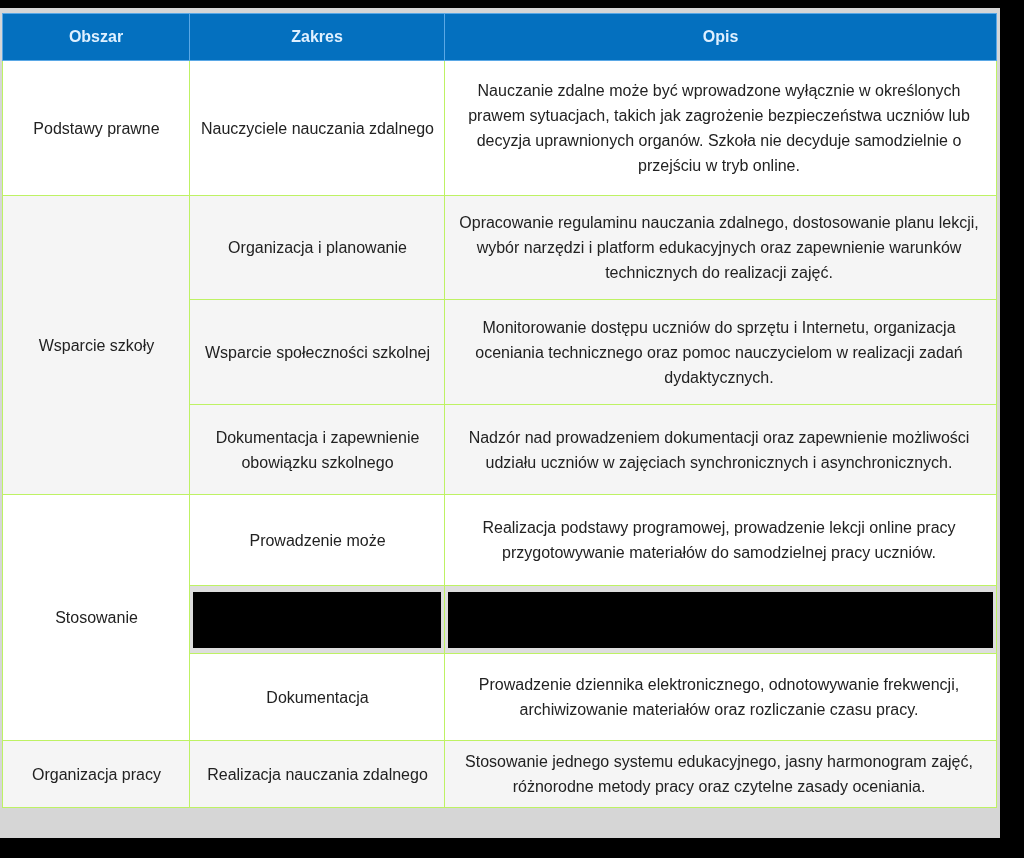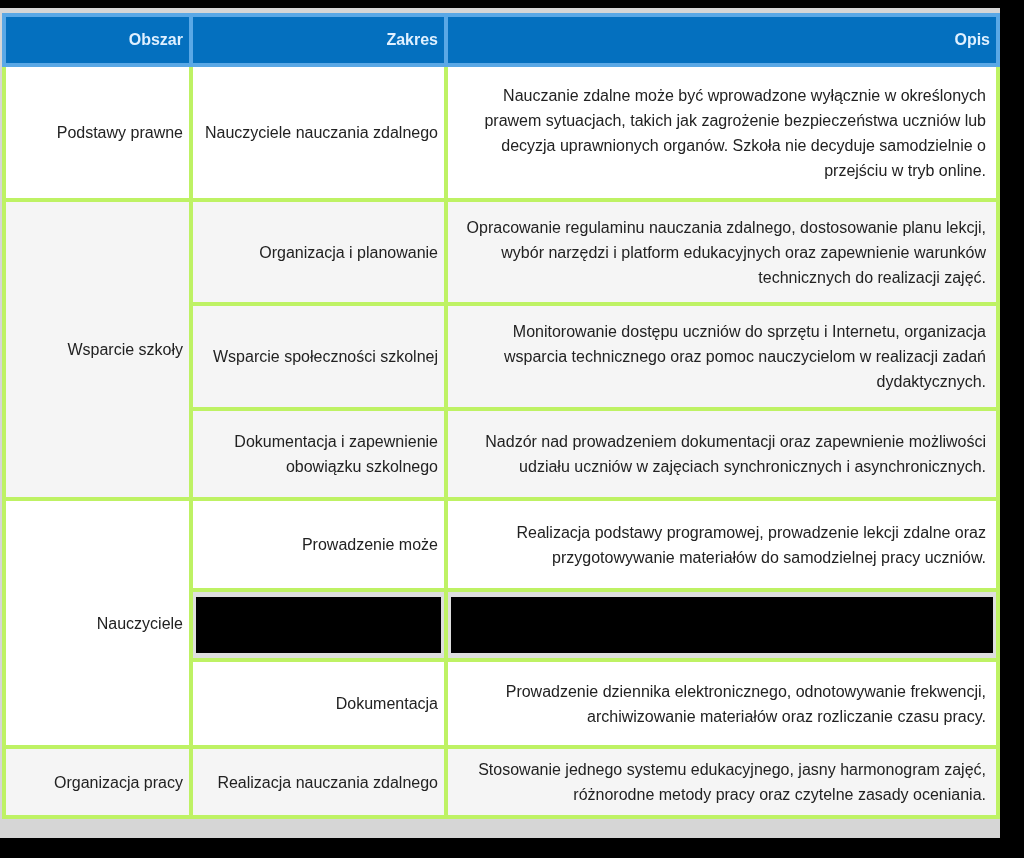--- a/index.html
+++ b/index.html
@@ -1,20 +1,20 @@
 <!DOCTYPE html>
 <html><head>
 <meta charset="utf-8">
 <style>
   html, body { margin:0; padding:0; }
   body { width:1024px; height:858px; background:#000; position:relative; overflow:hidden;
          font-family:"Liberation Sans", sans-serif; }
   .frame { position:absolute; left:0; top:8px; width:1000px; height:830px; background:#d6d6d6; }
   table { position:absolute; left:2px; top:13px; width:994px; border-collapse:collapse; table-layout:fixed; }
-  th, td { border:4px solid #bef264; vertical-align:middle; text-align:right; }
+  th, td { border:1px solid #bef264; vertical-align:middle; text-align:center; }
   th { background:#0470bf; color:#dff0ff; font-weight:bold; font-size:16px; height:46px; padding:0 6px;
        border-color:#5aa8e6; }
   td { font-size:16px; color:#222; line-height:25px; padding:8px 6px; }
   td.area { padding-left:7px; }
   td.scope { padding-left:7px; }
   td.desc { padding-left:7px; padding-right:10px; }
   tr.white td { background:#ffffff; }
   tr.gray td { background:#f5f5f5; }
   .redact-row td { background:#dedede; padding:5px 3px; }
   .redact { background:#000; height:56px; width:100%; }
@@ -45,31 +45,31 @@
       <td class="desc">Nauczanie zdalne może być wprowadzone wyłącznie w określonych prawem sytuacjach, takich jak zagrożenie bezpieczeństwa uczniów lub decyzja uprawnionych organów. Szkoła nie decyduje samodzielnie o przejściu w tryb online.</td>
     </tr>
 
     <tr class="gray" style="height:104px">
       <td class="area" rowspan="3">Wsparcie szkoły</td>
       <td class="scope">Organizacja i planowanie</td>
       <td class="desc">Opracowanie regulaminu nauczania zdalnego, dostosowanie planu lekcji, wybór narzędzi i platform edukacyjnych oraz zapewnienie warunków technicznych do realizacji zajęć.</td>
     </tr>
     <tr class="gray" style="height:105px">
       <td class="scope">Wsparcie społeczności szkolnej</td>
-      <td class="desc">Monitorowanie dostępu uczniów do sprzętu i Internetu, organizacja wsparcia technicznego oraz pomoc nauczycielom w realizacji zadań dydaktycznych.</td>
+      <td class="desc">Monitorowanie dostępu uczniów do sprzętu i Internetu, organizacja oceniania technicznego oraz pomoc nauczycielom w realizacji zadań dydaktycznych.</td>
     </tr>
     <tr class="gray" style="height:90px">
       <td class="scope">Dokumentacja i zapewnienie obowiązku szkolnego</td>
       <td class="desc">Nadzór nad prowadzeniem dokumentacji oraz zapewnienie możliwości udziału uczniów w zajęciach synchronicznych i asynchronicznych.</td>
     </tr>
 
     <tr class="white" style="height:91px">
-      <td class="area" rowspan="3">Nauczyciele</td>
+      <td class="area" rowspan="3">Stosowanie</td>
       <td class="scope">Prowadzenie może</td>
-      <td class="desc">Realizacja podstawy programowej, prowadzenie lekcji zdalne oraz przygotowywanie materiałów do samodzielnej pracy uczniów.</td>
+      <td class="desc">Realizacja podstawy programowej, prowadzenie lekcji online pracy przygotowywanie materiałów do samodzielnej pracy uczniów.</td>
     </tr>
     <tr class="redact-row" style="height:68px">
       <td>
           <div class="redact"></div>
         </td>
       <td>
           <div class="redact"></div>
         </td>
     </tr>
     <tr class="white" style="height:87px">

